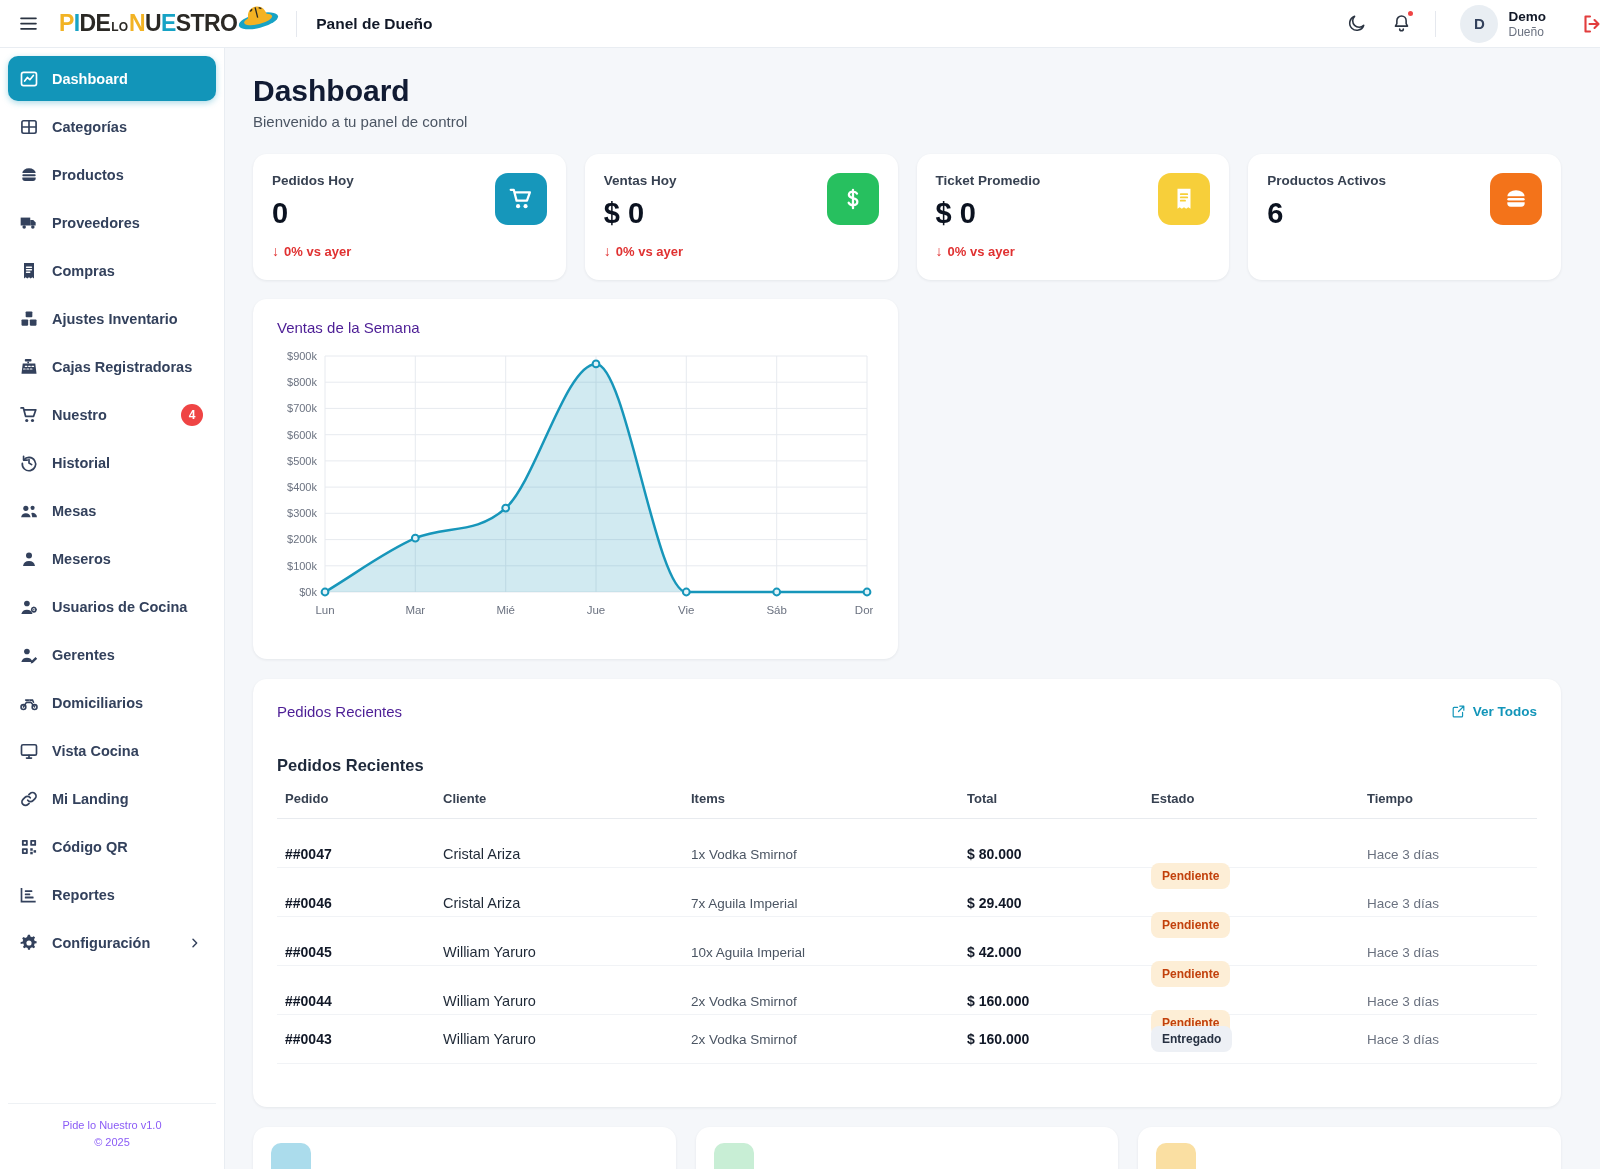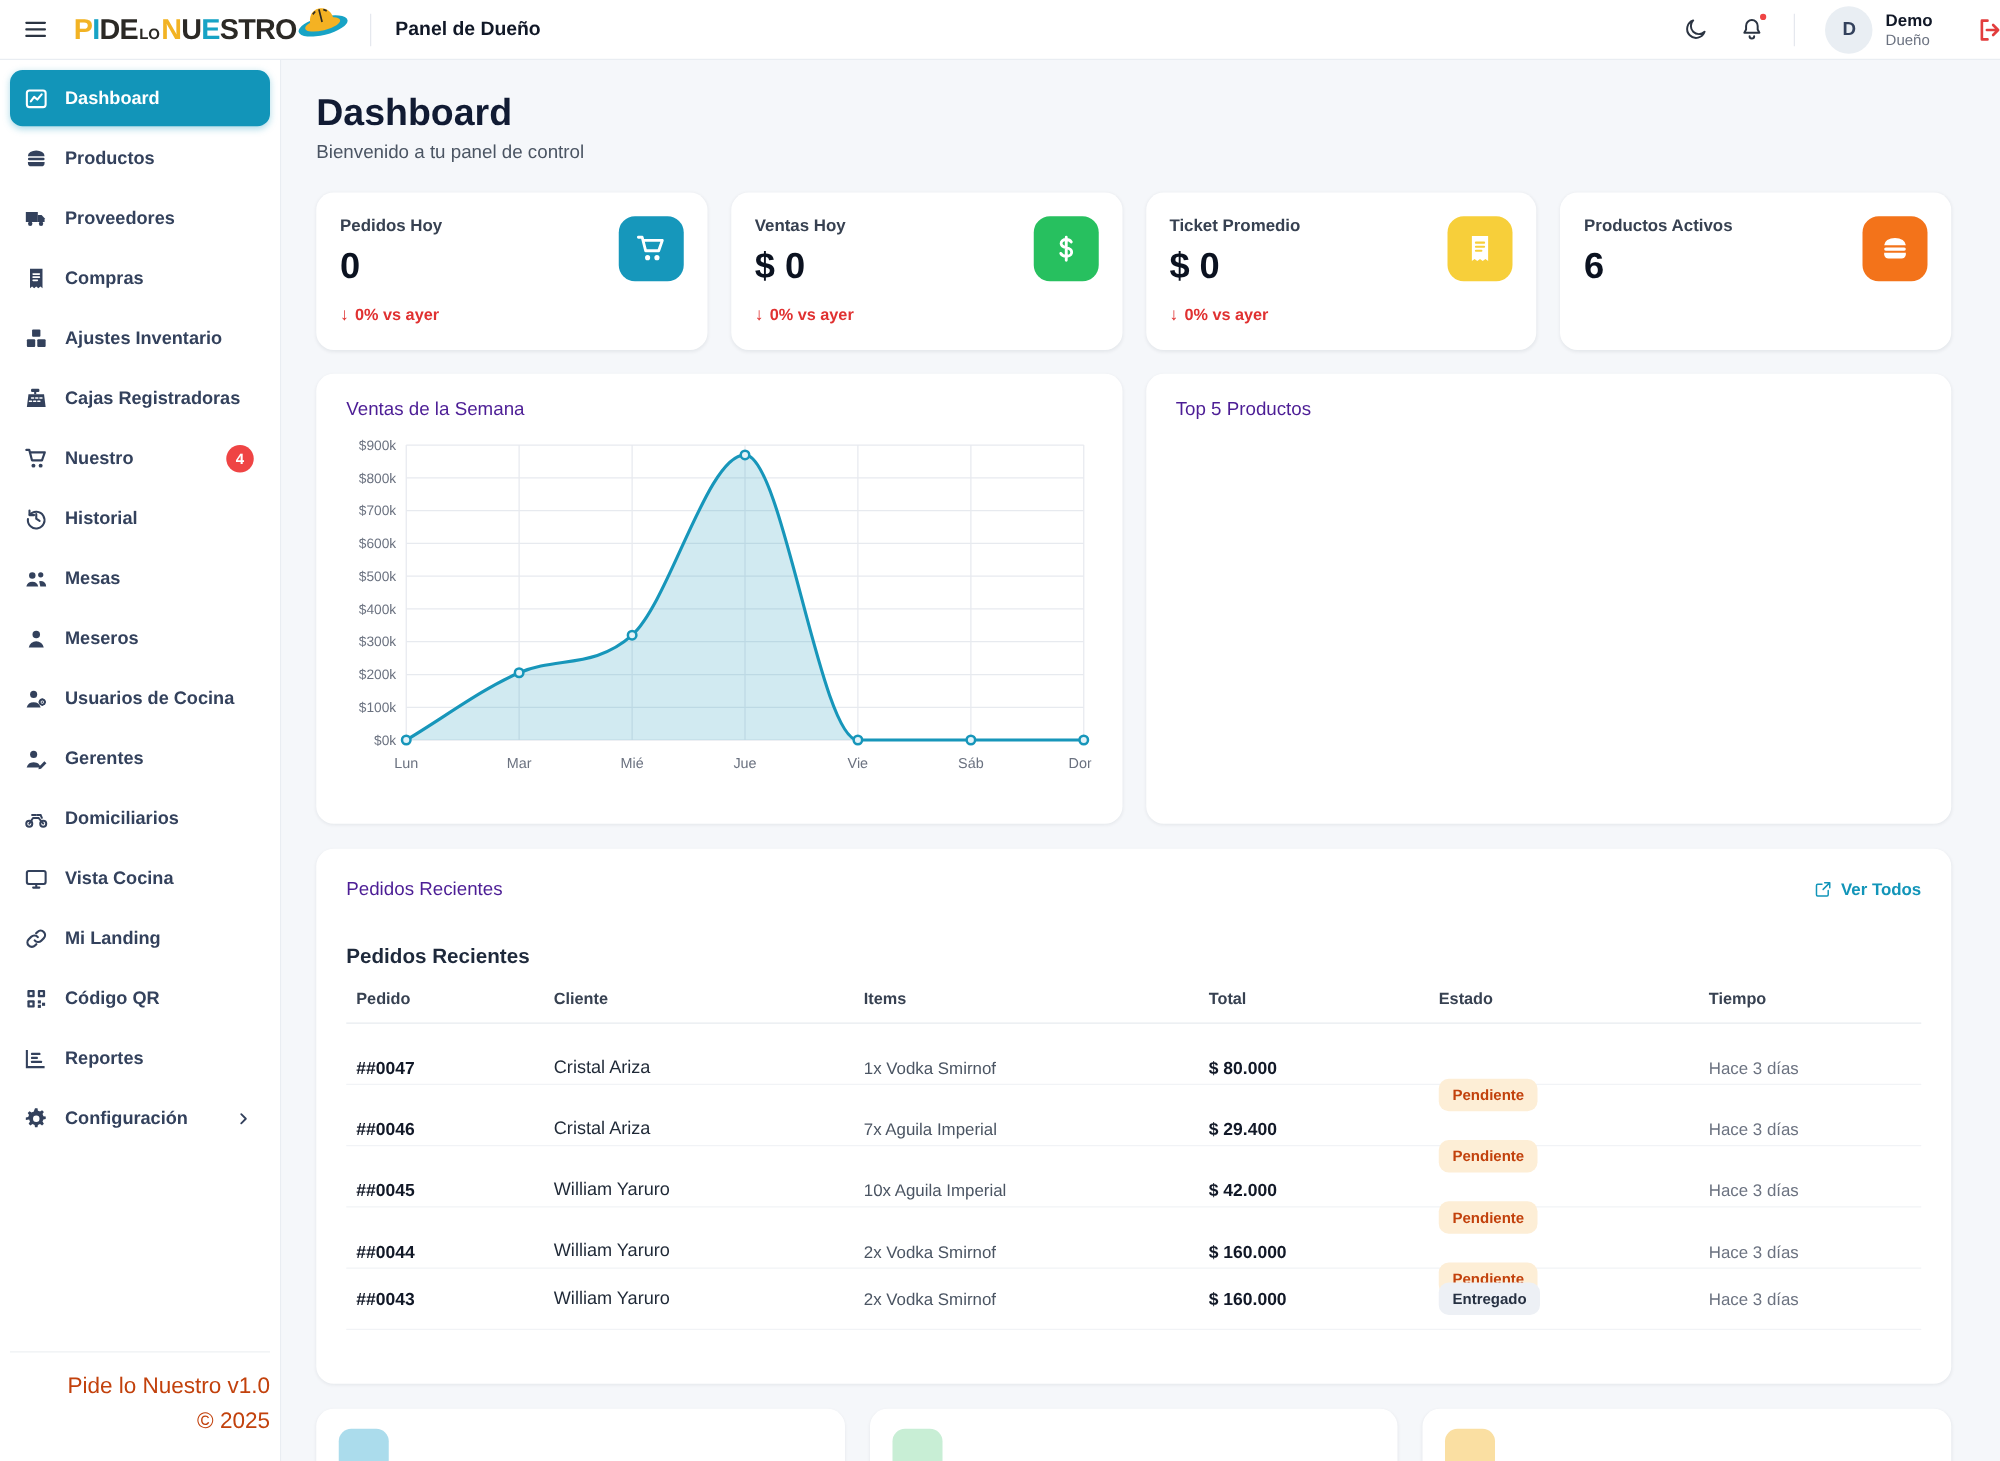--- a/index.html
+++ b/index.html
@@ -39,22 +39,22 @@
   .sidebar { background:#fff; border-right:1px solid #e9edf2; display:flex; flex-direction:column;
     padding:8px 8px 0; overflow:hidden; }
   .side-item { display:flex; align-items:center; gap:13px; height:45px; padding:0 13px 0 11px;
     border-radius:10px; margin-bottom:3px; color:#33415c; cursor:pointer; flex:none; }
   .side-item .ic { width:20px; height:20px; flex:none; }
   .side-label { font-size:14.5px; font-weight:600; white-space:nowrap; }
   .side-item.active { background:#1295b9; color:#fff; box-shadow:0 2px 6px rgba(18,149,185,.35); }
   .side-badge { margin-left:auto; background:#ef4444; color:#fff; font-size:12px; font-weight:700;
     min-width:22px; height:22px; border-radius:11px; display:flex; align-items:center; justify-content:center; }
   .chev { margin-left:auto; width:16px !important; height:16px !important; }
-  .side-footer { margin-top:auto; border-top:1px solid #eef1f4; padding:13px 0 18px; text-align:right;
-    color:#c2410c; font-size:18px; line-height:1.55; }
+  .side-footer { margin-top:auto; border-top:1px solid #eef1f4; padding:13px 0 18px; text-align:center;
+    color:#8b5cf6; font-size:11px; line-height:1.55; }
 
   
   .main { padding:26px 39px 0 28px; overflow:hidden; }
   .page-title { font-size:30px; font-weight:800; color:#111b33; margin:0 0 5px; }
   .page-sub { font-size:15px; color:#4b5563; margin:0 0 24px; }
 
   .stats { display:grid; grid-template-columns:repeat(4,1fr); gap:19px; }
   .stat-card { background:#fff; border-radius:14px; box-shadow:0 1px 3px rgba(16,24,40,.07);
     padding:19px 19px 15px; display:flex; justify-content:space-between; min-height:126px; }
   .stat-label { font-size:13.5px; font-weight:600; color:#374151; margin-bottom:11px; }
@@ -161,20 +161,27 @@
 </header>
 
 <aside class="sidebar">
   <nav>
       <div class="side-item active">
         <svg class="ic " viewBox="0 0 24 24" aria-hidden="true" fill="currentColor">
           <rect x="3" y="4" width="18" height="16" rx="2.5" fill="none" stroke="currentColor" stroke-width="2"></rect>
           <polyline points="6.8 14.5 10 10.2 13 12.8 17.2 7.8" fill="none" stroke="currentColor" stroke-width="2" stroke-linecap="round" stroke-linejoin="round"></polyline>
         </svg>
         <span class="side-label">Dashboard</span>
+      </div>
+      <div class="side-item">
+        <svg class="ic " viewBox="0 0 24 24" aria-hidden="true" fill="currentColor">
+          <rect x="3.5" y="4.5" width="17" height="15" rx="2" fill="none" stroke="currentColor" stroke-width="2"></rect>
+          <path d="M12 4.5v15M3.5 12h17" stroke="currentColor" stroke-width="2" fill="none"></path>
+        </svg>
+        <span class="side-label">Categorías</span>
       </div>
       <div class="side-item">
         <svg class="ic " viewBox="0 0 24 24" aria-hidden="true" fill="currentColor">
           <path d="M4 9.5a8 5.5 0 0 1 16 0z"></path>
           <rect x="4" y="11" width="16" height="2.4" rx="1.2"></rect>
           <path d="M4 15h16v1a3.2 3.2 0 0 1-3.2 3.2H7.2A3.2 3.2 0 0 1 4 16z"></path>
         </svg>
         <span class="side-label">Productos</span>
       </div>
       <div class="side-item">
@@ -436,23 +443,20 @@
             <circle cx="48" cy="246" r="3.4" fill="#e3f3f9" stroke="#1796ba" stroke-width="2"></circle>
             <circle cx="138.3" cy="192.2" r="3.4" fill="#e3f3f9" stroke="#1796ba" stroke-width="2"></circle>
             <circle cx="228.7" cy="162.1" r="3.4" fill="#e3f3f9" stroke="#1796ba" stroke-width="2"></circle>
             <circle cx="319" cy="17.9" r="3.4" fill="#e3f3f9" stroke="#1796ba" stroke-width="2"></circle>
             <circle cx="409.3" cy="246" r="3.4" fill="#e3f3f9" stroke="#1796ba" stroke-width="2"></circle>
             <circle cx="499.7" cy="246" r="3.4" fill="#e3f3f9" stroke="#1796ba" stroke-width="2"></circle>
             <circle cx="590" cy="246" r="3.4" fill="#e3f3f9" stroke="#1796ba" stroke-width="2"></circle>
           </svg>
         </div>
     </div>
-    <div class="panel top5-panel">
-      <h2 class="panel-title">Top 5 Productos</h2>
-    </div>
   </section>
 
   <section class="panel orders-panel">
     <div class="orders-head">
       <h2 class="panel-title" style="margin:0;">Pedidos Recientes</h2>
       <button class="link-btn" id="view-all-btn">
         <span id="view-all-icon">
             <svg class="ic " viewBox="0 0 24 24" aria-hidden="true" fill="currentColor">
               <path d="M18.5 13.5V19a1.5 1.5 0 0 1-1.5 1.5H5A1.5 1.5 0 0 1 3.5 19V7A1.5 1.5 0 0 1 5 5.5h5.5" fill="none" stroke="currentColor" stroke-width="1.9" stroke-linecap="round"></path>
               <path d="M14 3.5h6.5V10M20 4l-8 8" fill="none" stroke="currentColor" stroke-width="1.9" stroke-linecap="round" stroke-linejoin="round"></path>

